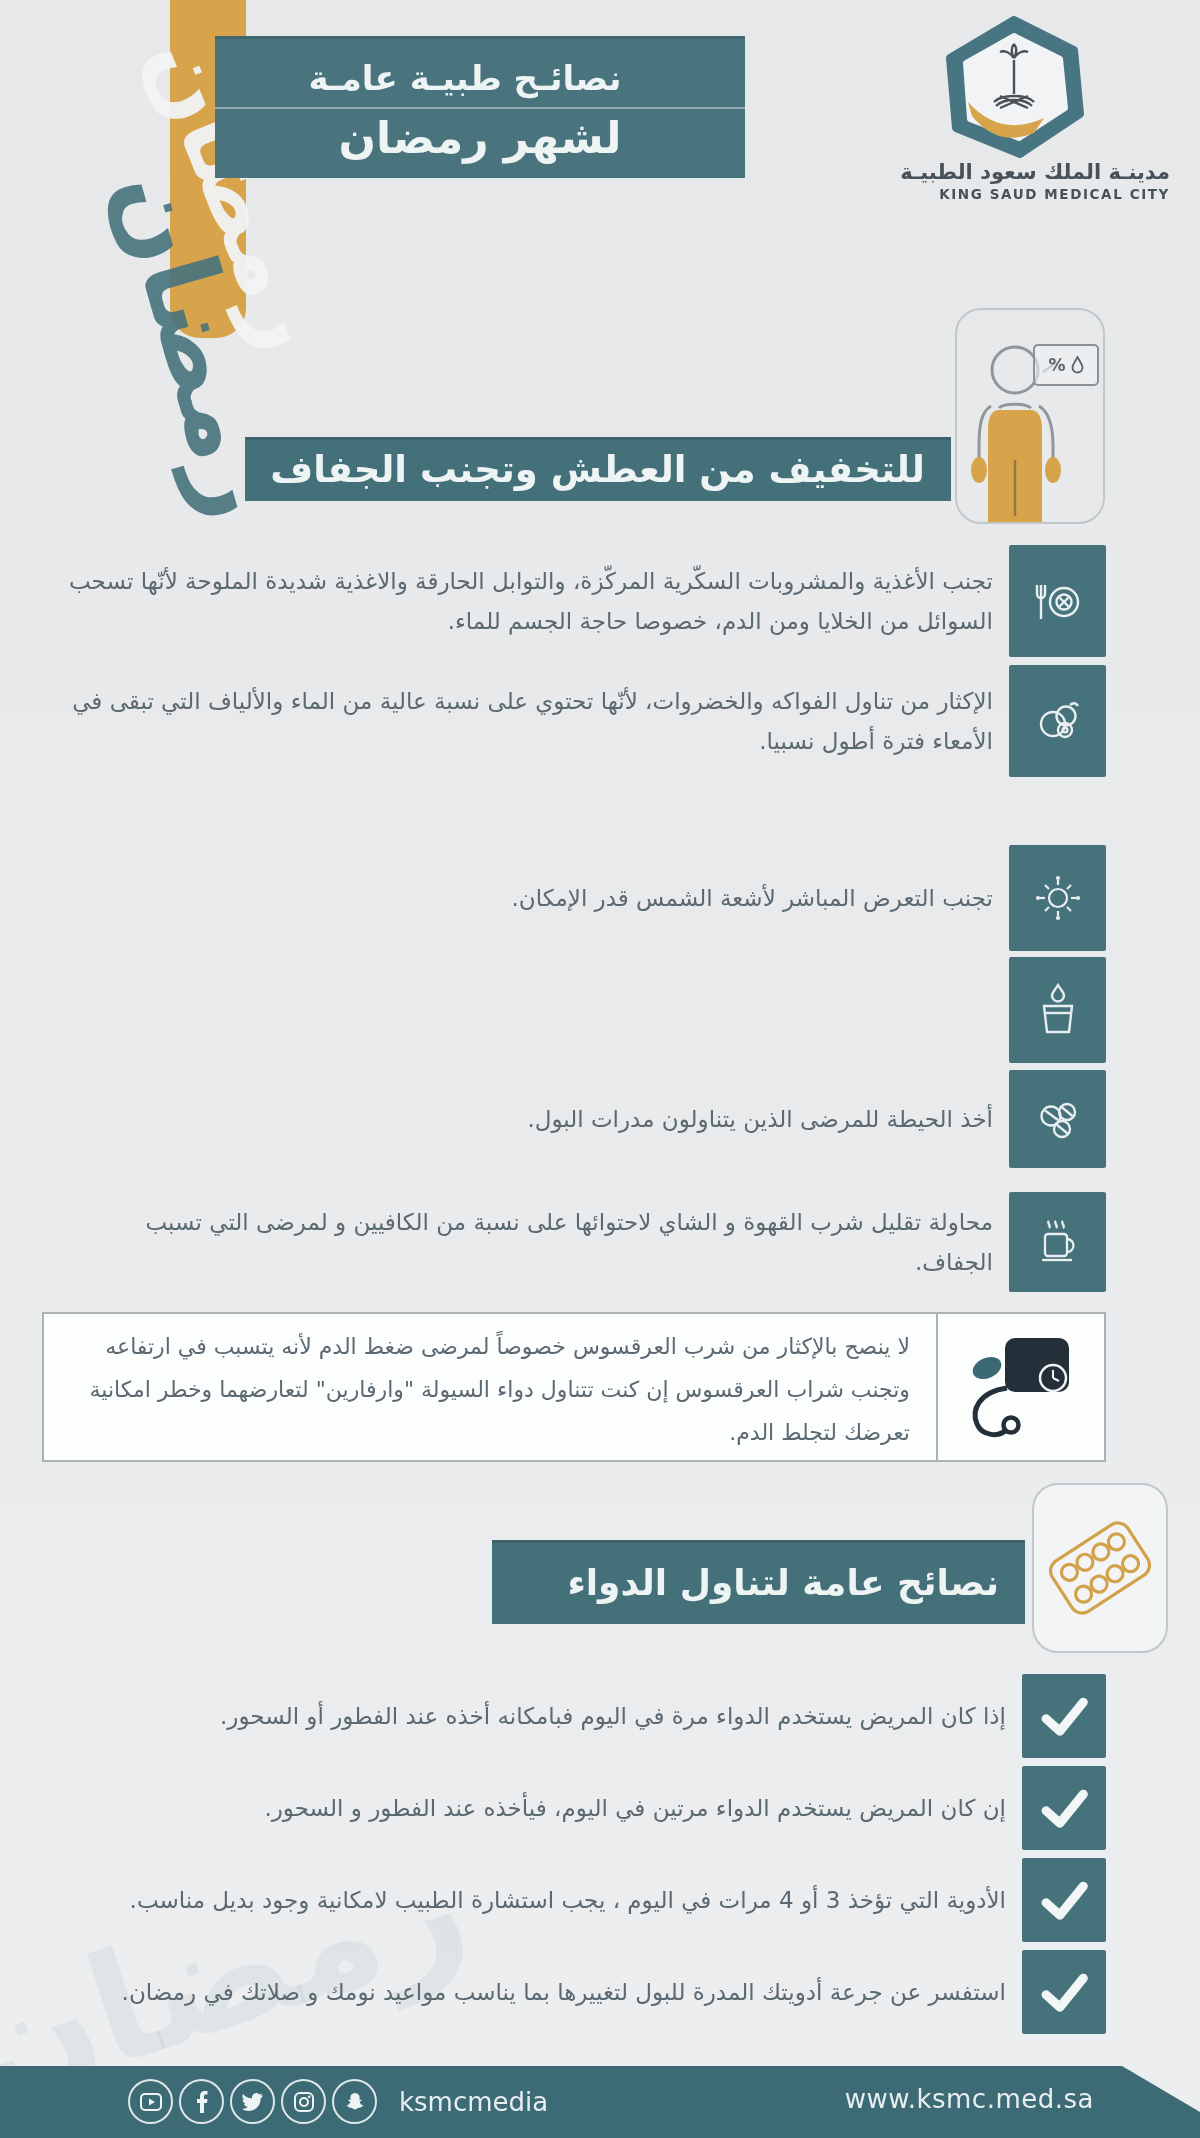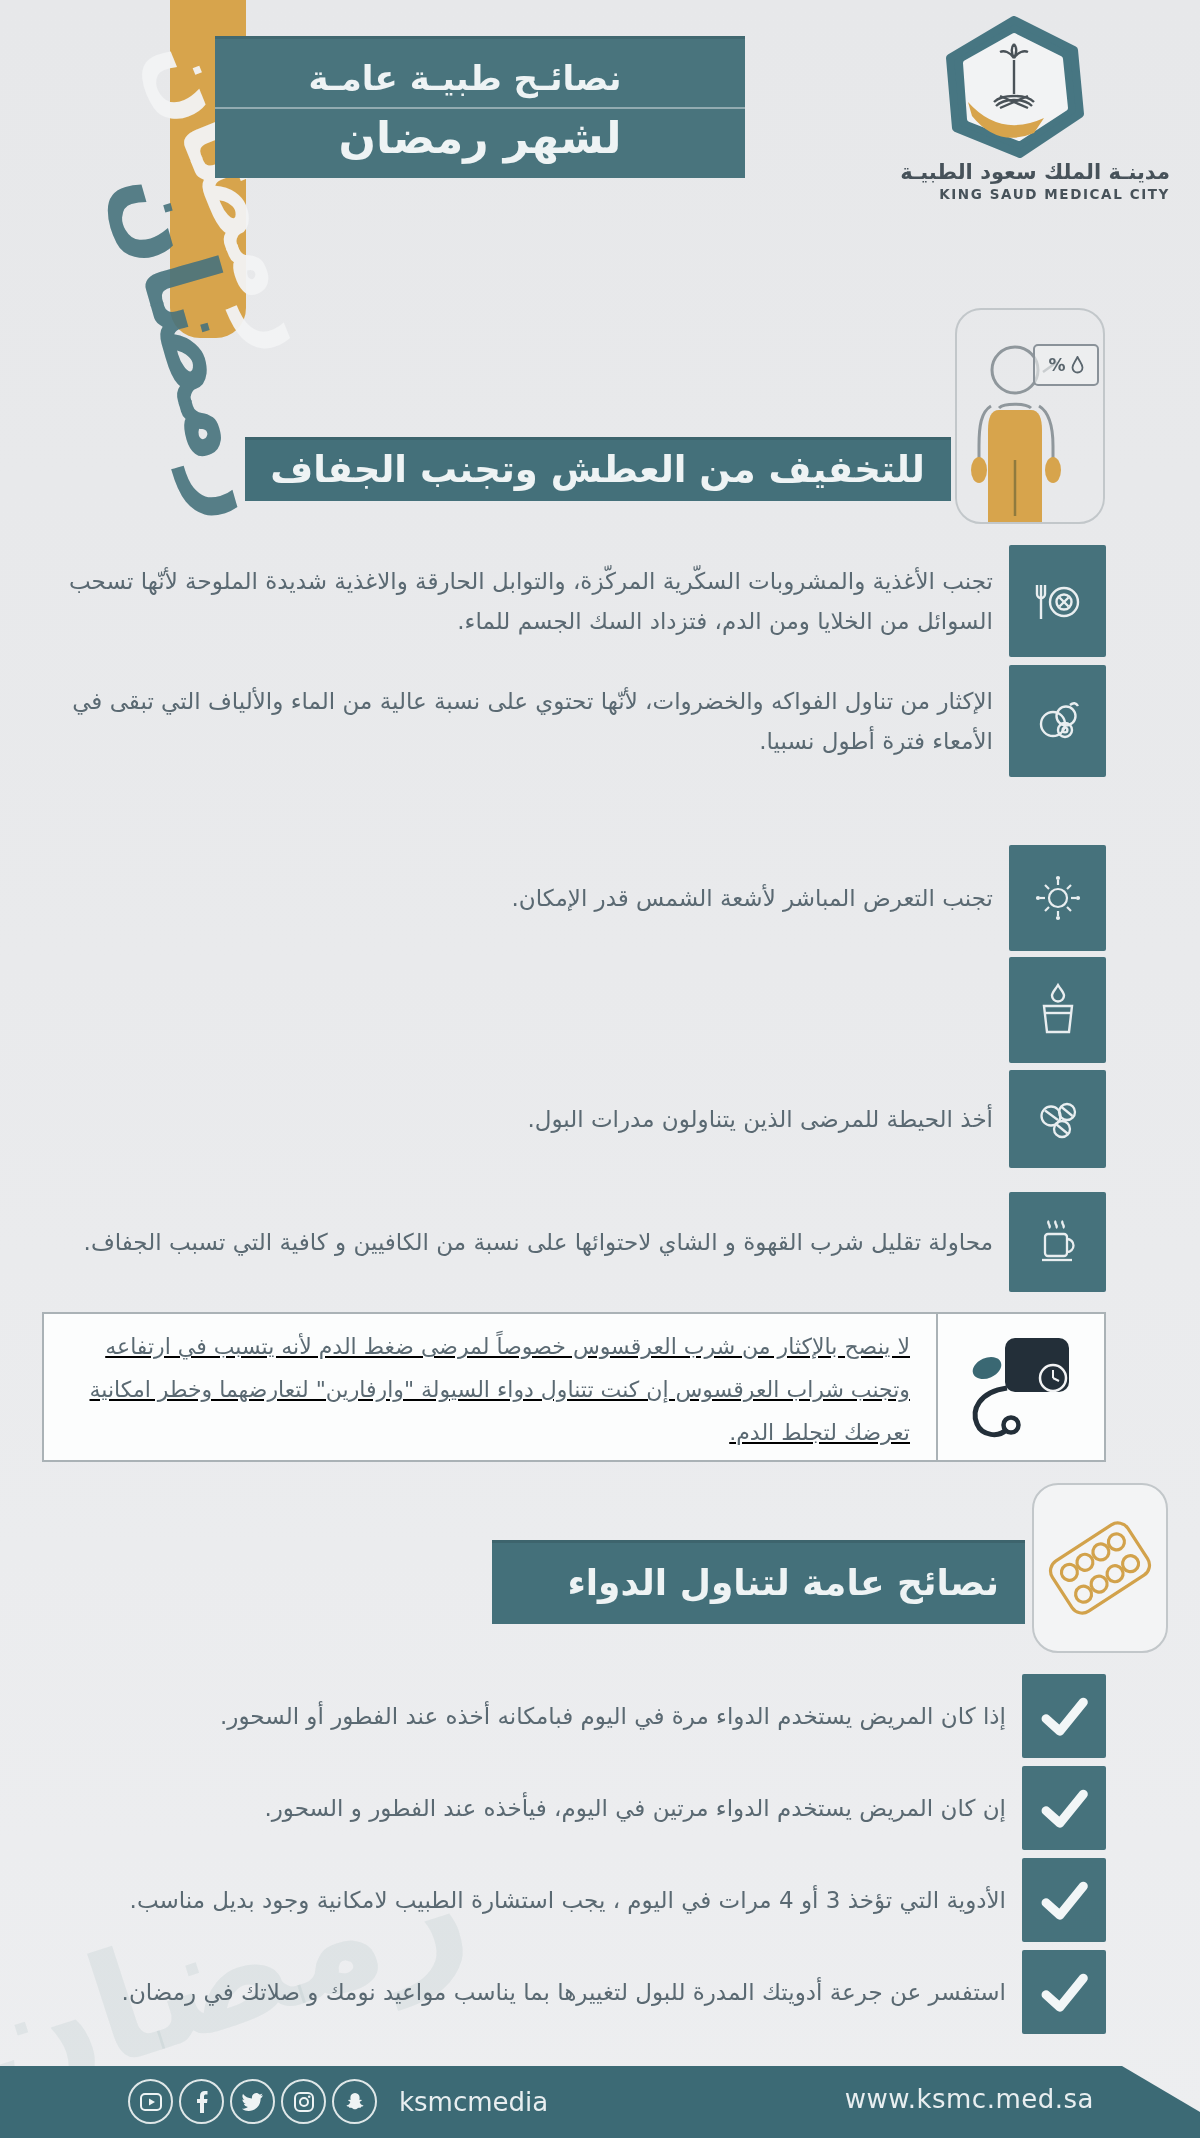--- a/index.html
+++ b/index.html
@@ -42,21 +42,21 @@
 
   .tip-row { position:absolute; left:50px; width:1056px; display:flex; direction:rtl; align-items:center; }
   .tip-icon { flex:0 0 97px; height:100%; background:#46727c; border-radius:2px;
               display:flex; align-items:center; justify-content:center; }
   .tip-text { flex:1; text-align:right; font-size:23px; color:#5a6972; line-height:40px; padding-left:14px; padding-right:16px; }
 
   .check-icon { flex:0 0 84px; height:100%; background:#46727c; border-radius:2px;
                 display:flex; align-items:center; justify-content:center; }
 
   .note-box { left:42px; top:1312px; width:1064px; height:150px; background:#fcfdfd; border:2px solid #aab2b6;
-              display:flex; direction:rtl;text-decoration:underline; }
+              display:flex; direction:rtl; }
   .note-icon-cell { flex:0 0 168px; border-left:2px solid #aab2b6; display:flex; align-items:center; justify-content:center; }
   .note-text { flex:1; font-size:22px; color:#5a6972; line-height:43px; text-align:right; padding:11px 26px 0 18px; }
 
   .pills-box { left:1032px; top:1483px; width:136px; height:170px; background:#f3f4f5;
                border:2px solid #c2c7ca; border-radius:26px; display:flex; align-items:center; justify-content:center; }
 
   
   .footer { left:0; top:2066px; width:1200px; height:72px; background:#3c6a75;
             clip-path: polygon(0 0, 1122px 0, 1200px 46px, 1200px 72px, 0 72px); }
   .social-row { position:absolute; left:128px; top:13px; display:flex; direction:ltr; align-items:center; gap:6px; }
@@ -127,21 +127,21 @@
       <line x1="13" y1="14" x2="13" y2="48"></line>
         <line x1="9" y1="14" x2="9" y2="23"></line>
         <line x1="17" y1="14" x2="17" y2="23"></line>
         <path d="M9,23 a4,4 0 0 0 8,0"></path>
       <circle cx="36" cy="31" r="14"></circle>
         <circle cx="36" cy="31" r="7.5"></circle>
       <line x1="31.5" y1="26.5" x2="40.5" y2="35.5"></line>
         <line x1="40.5" y1="26.5" x2="31.5" y2="35.5"></line>
     </svg>
   </div>
-  <div class="tip-text">تجنب الأغذية والمشروبات السكّرية المركّزة، والتوابل الحارقة والاغذية شديدة الملوحة لأنّها تسحب السوائل من الخلايا ومن الدم، فتزداد السك الجسم للماء.</div>
+  <div class="tip-text">تجنب الأغذية والمشروبات السكّرية المركّزة، والتوابل الحارقة والاغذية شديدة الملوحة لأنّها تسحب السوائل من الخلايا ومن الدم، خصوصا حاجة الجسم للماء.</div>
 </div>
 
 <div class="tip-row" style="top:665px;height:112px">
   <div class="tip-icon">
     <svg width="60" height="60" viewBox="0 0 60 60" stroke="#e9eef0" stroke-width="2.4" fill="none">
       <circle cx="25" cy="33" r="12"></circle>
         <circle cx="38" cy="25" r="9.5"></circle>
         <circle cx="37" cy="39" r="7"></circle>
         <circle cx="37" cy="39" r="2.4"></circle>
       <path d="M42,14 q5,-4 8,1"></path>
@@ -199,21 +199,21 @@
   <div class="tip-icon">
     <svg width="60" height="60" viewBox="0 0 60 60" stroke="#e9eef0" stroke-width="2.3" fill="none">
       <path d="M21,16 c3,-2.5 -3,-4.5 0,-7"></path>
         <path d="M28,16 c3,-2.5 -3,-4.5 0,-7"></path>
         <path d="M35,16 c3,-2.5 -3,-4.5 0,-7"></path>
       <rect x="17" y="22" width="22" height="22" rx="3"></rect>
       <path d="M39,27 a6.5,6.5 0 0 1 0,13"></path>
       <line x1="14" y1="48" x2="44" y2="48"></line>
     </svg>
   </div>
-  <div class="tip-text">محاولة تقليل شرب القهوة و الشاي لاحتوائها على نسبة من الكافيين و كافية التي تسبب الجفاف.</div>
+  <div class="tip-text">محاولة تقليل شرب القهوة و الشاي لاحتوائها على نسبة من الكافيين و لمرضى التي تسبب الجفاف.</div>
 </div>
 
 <div class="abs note-box">
   <div class="note-icon-cell">
     <svg width="120" height="122" viewBox="0 0 120 122">
       <ellipse cx="26" cy="42" rx="15" ry="10" transform="rotate(-24 26 42)" fill="#3a6873"></ellipse>
       <rect x="44" y="12" width="64" height="54" rx="10" fill="#232f39"></rect>
       <circle cx="92" cy="52" r="13" stroke="#f2f3f4" stroke-width="2.5" fill="none"></circle>
       <line x1="92" y1="52" x2="92" y2="44" stroke="#f2f3f4" stroke-width="2"></line>
       <line x1="92" y1="52" x2="98" y2="55" stroke="#f2f3f4" stroke-width="2"></line>

